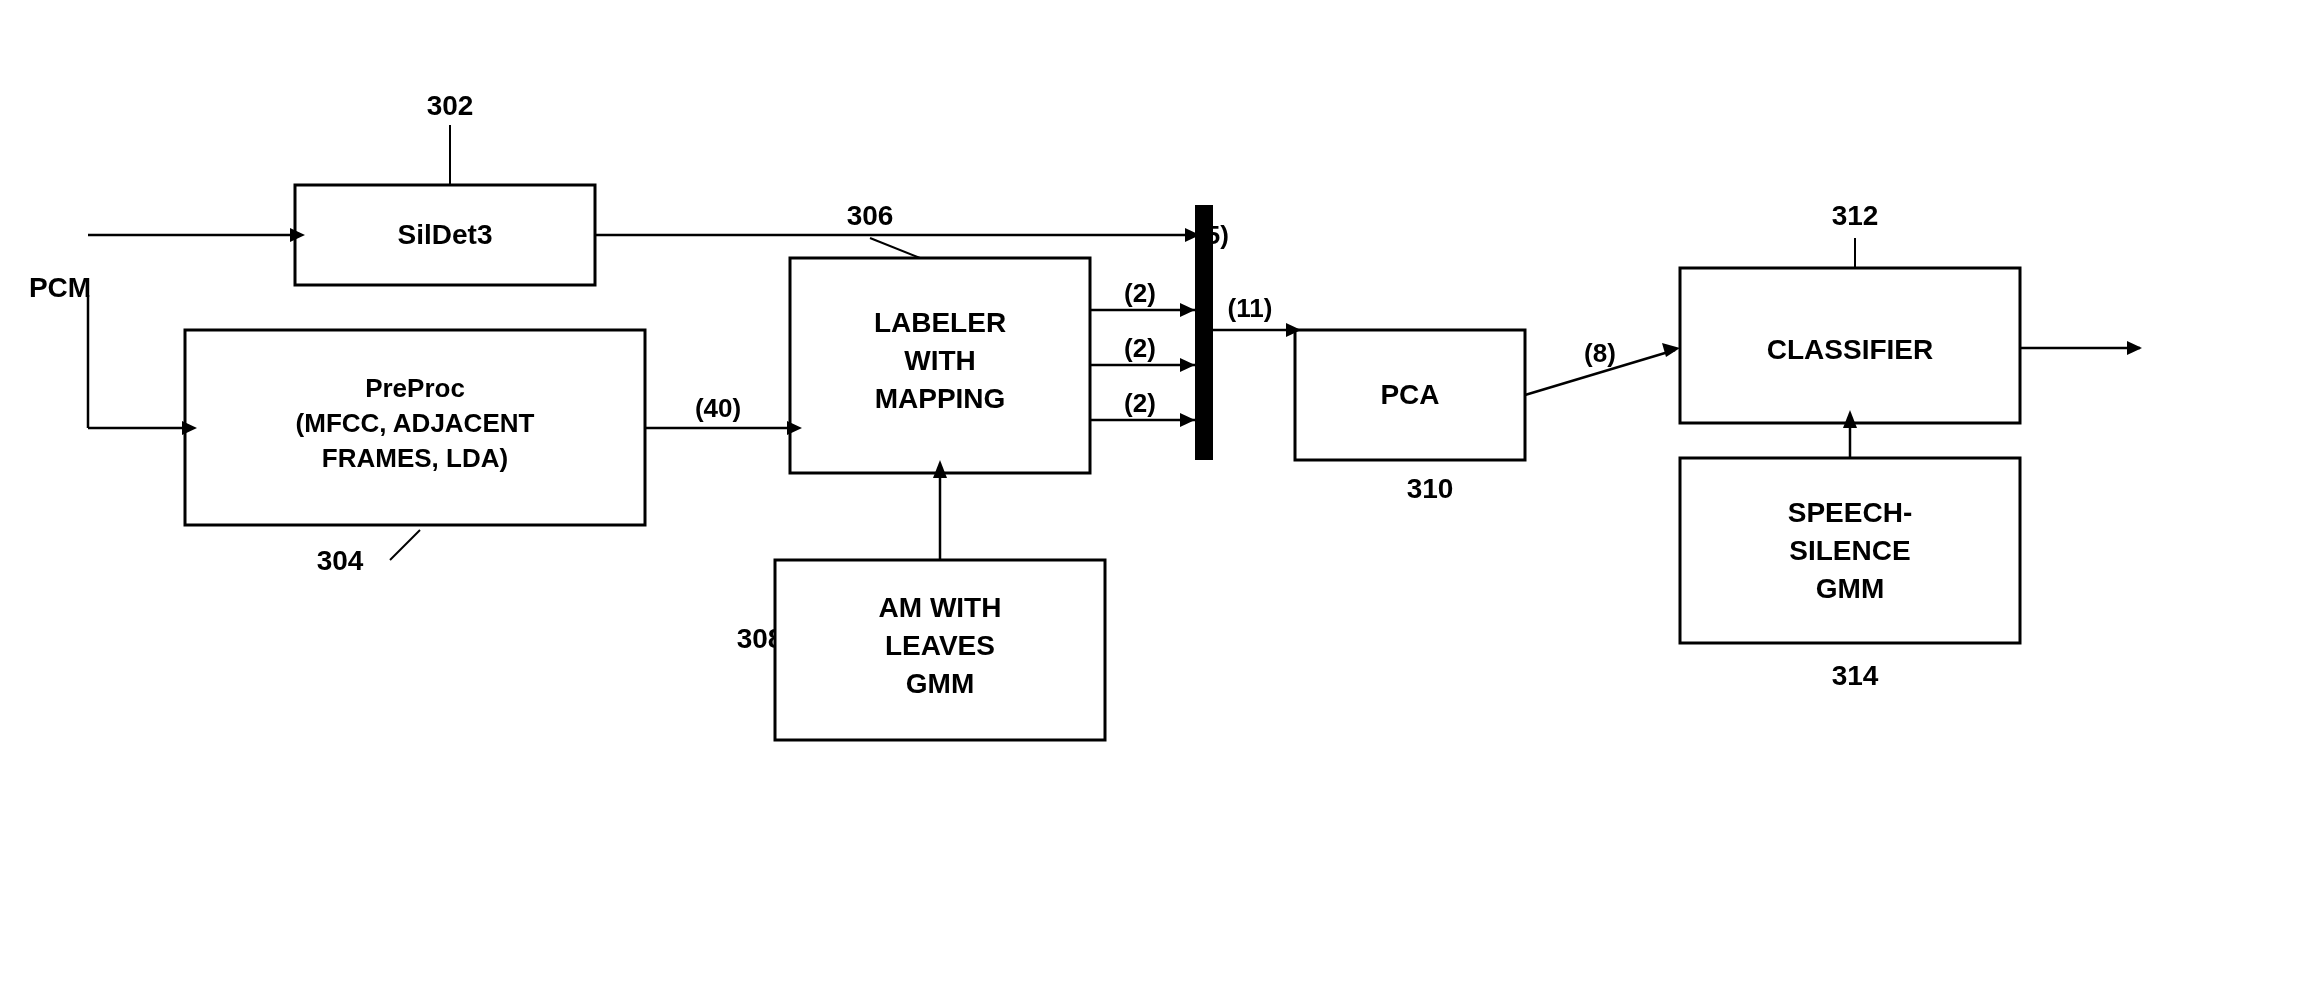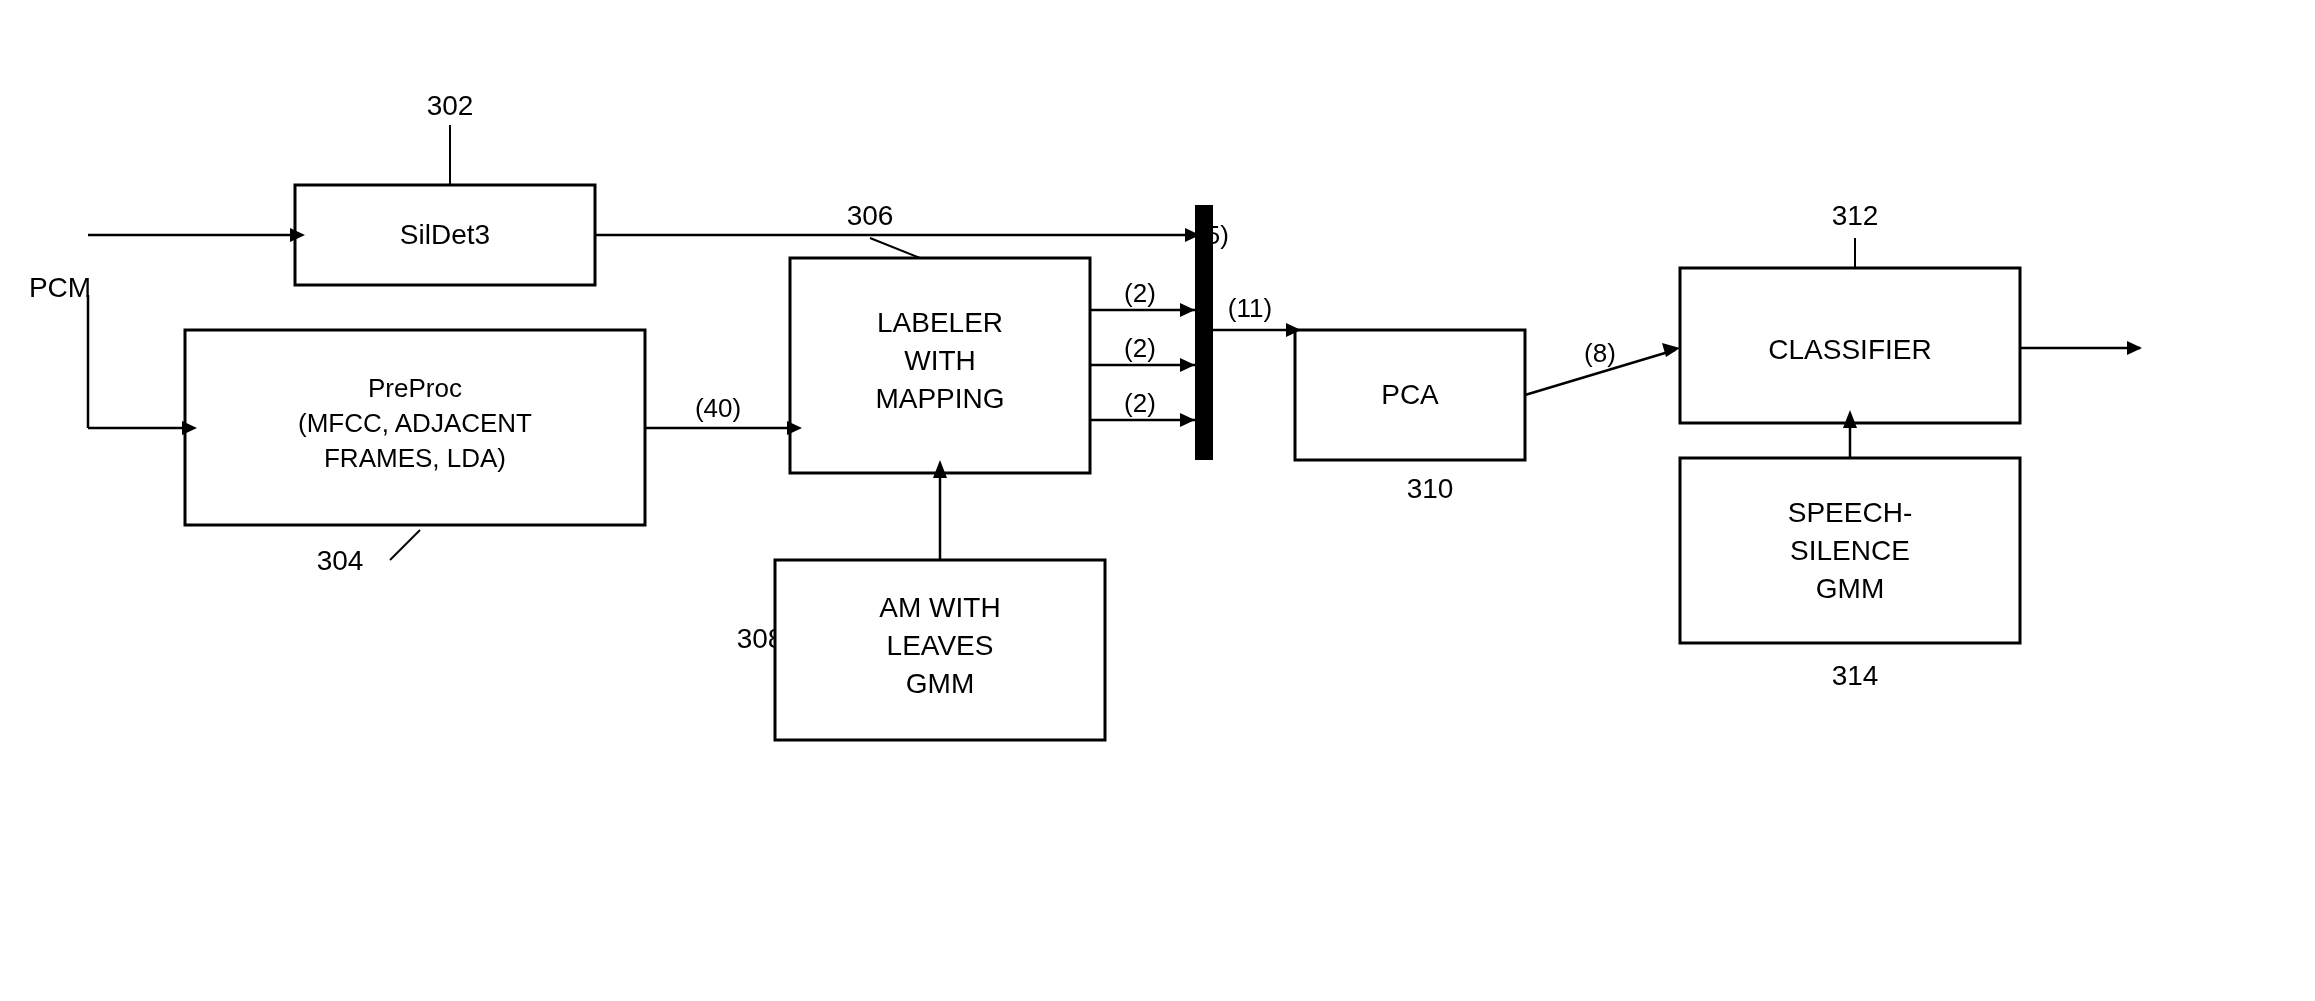--- a/index.html
+++ b/index.html
@@ -9,20 +9,21 @@
       width: 2315px;
       height: 1001px;
       overflow: hidden;
       position: relative;
     }
     .diagram-container {
       position: absolute;
       top: 0; left: 0;
       width: 2315px;
       height: 1001px;
+      font-weight: bold;
     }
     svg {
       width: 2315px;
       height: 1001px;
     }
     .box-label {
       font-family: Arial, sans-serif;
       font-size: 28px;
       fill: #000;
       text-anchor: middle;

